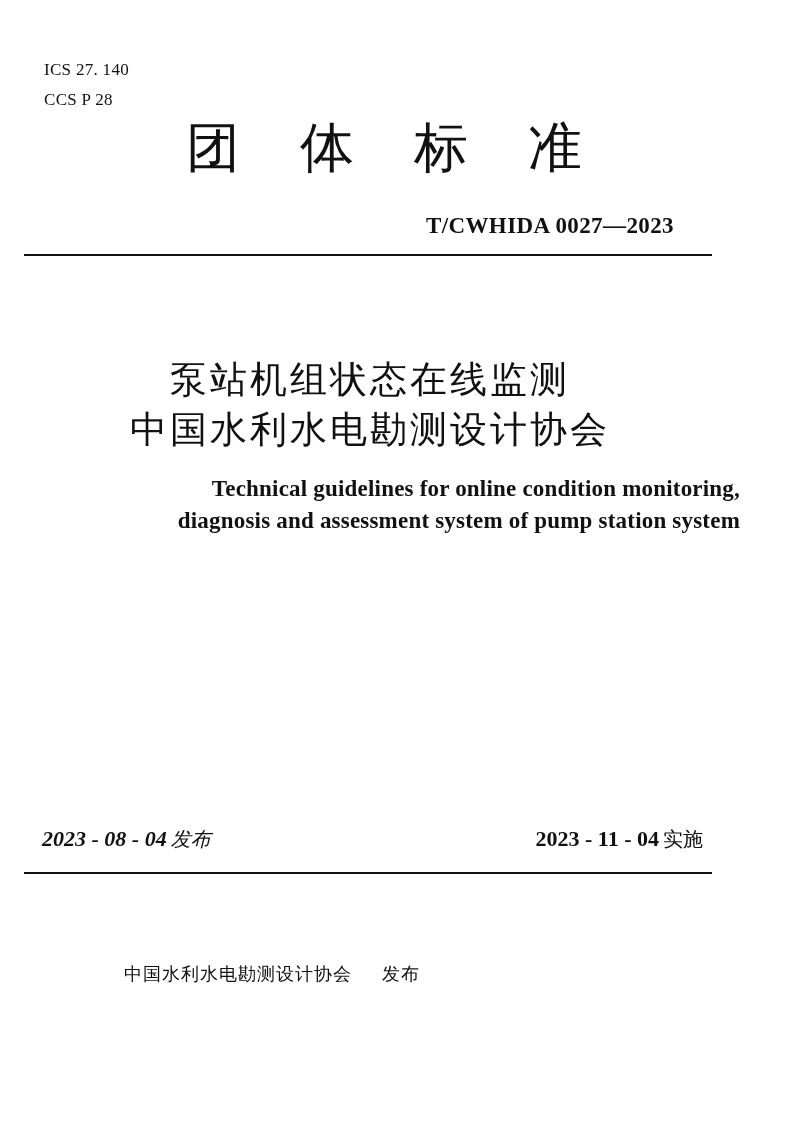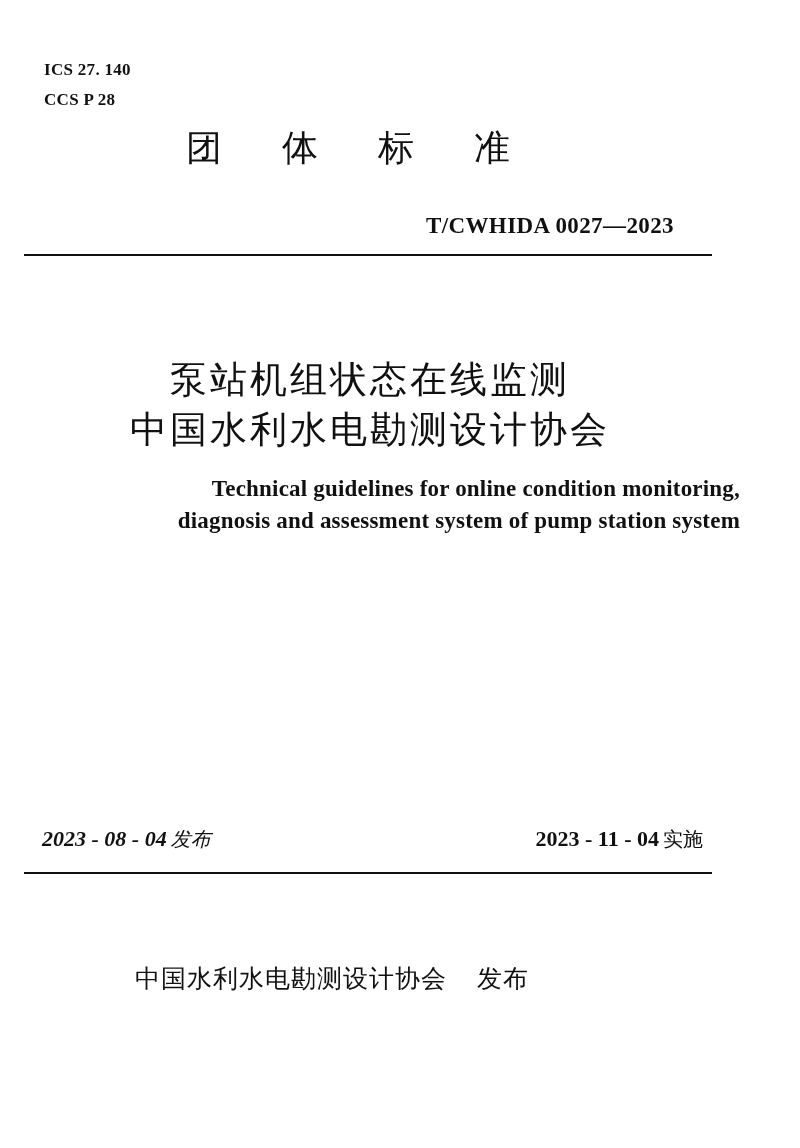--- a/index.html
+++ b/index.html
@@ -11,33 +11,33 @@
       width: 800px;
       height: 1148px;
       position: relative;
       overflow: hidden;
       color: #111111;
     }
     .abs { position: absolute; white-space: nowrap; }
 
     .code-line {
       font-family: "Liberation Serif", "DejaVu Serif", serif;
-      font-weight: bold;
+      font-weight: normal;
       font-size: 17px;
       left: 44px;
       letter-spacing: 0.3px;
     }
     #ics { top: 60px; }
     #ccs { top: 90px; }
 
     #doc-type {
       left: 186px;
       top: 118px;
       font-family: "DejaVu Sans", sans-serif;
-      font-size: 36px;
+      font-size: 54px;
       font-weight: normal;
       letter-spacing: 60px;
       line-height: 60px;
     }
 
     #std-number {
       right: 126px;
       top: 213px;
       font-family: Liberation Serif, serif;
       font-weight: bold;
@@ -88,24 +88,24 @@
     .date-line .cn {
       font-family: "DejaVu Sans", sans-serif;
       font-weight: normal;
       font-size: 20px;
       margin-left: 4px;
     }
     #publish-date { left: 42px; font-style: italic; }
     #implement-date { right: 97px; }
 
     #publisher {
-      left: 135px;
+      left: 124px;
       top: 962px;
       font-family: Liberation Sans, sans-serif;
-      font-size: 25px;
+      font-size: 18px;
       letter-spacing: 1px;
     }
     #publisher .gap { display: inline-block; width: 30px; }
   </style>
 </head>
 <body>
 
 <div class="abs code-line" id="ics">ICS 27. 140</div>
 <div class="abs code-line" id="ccs">CCS P 28</div>
 

